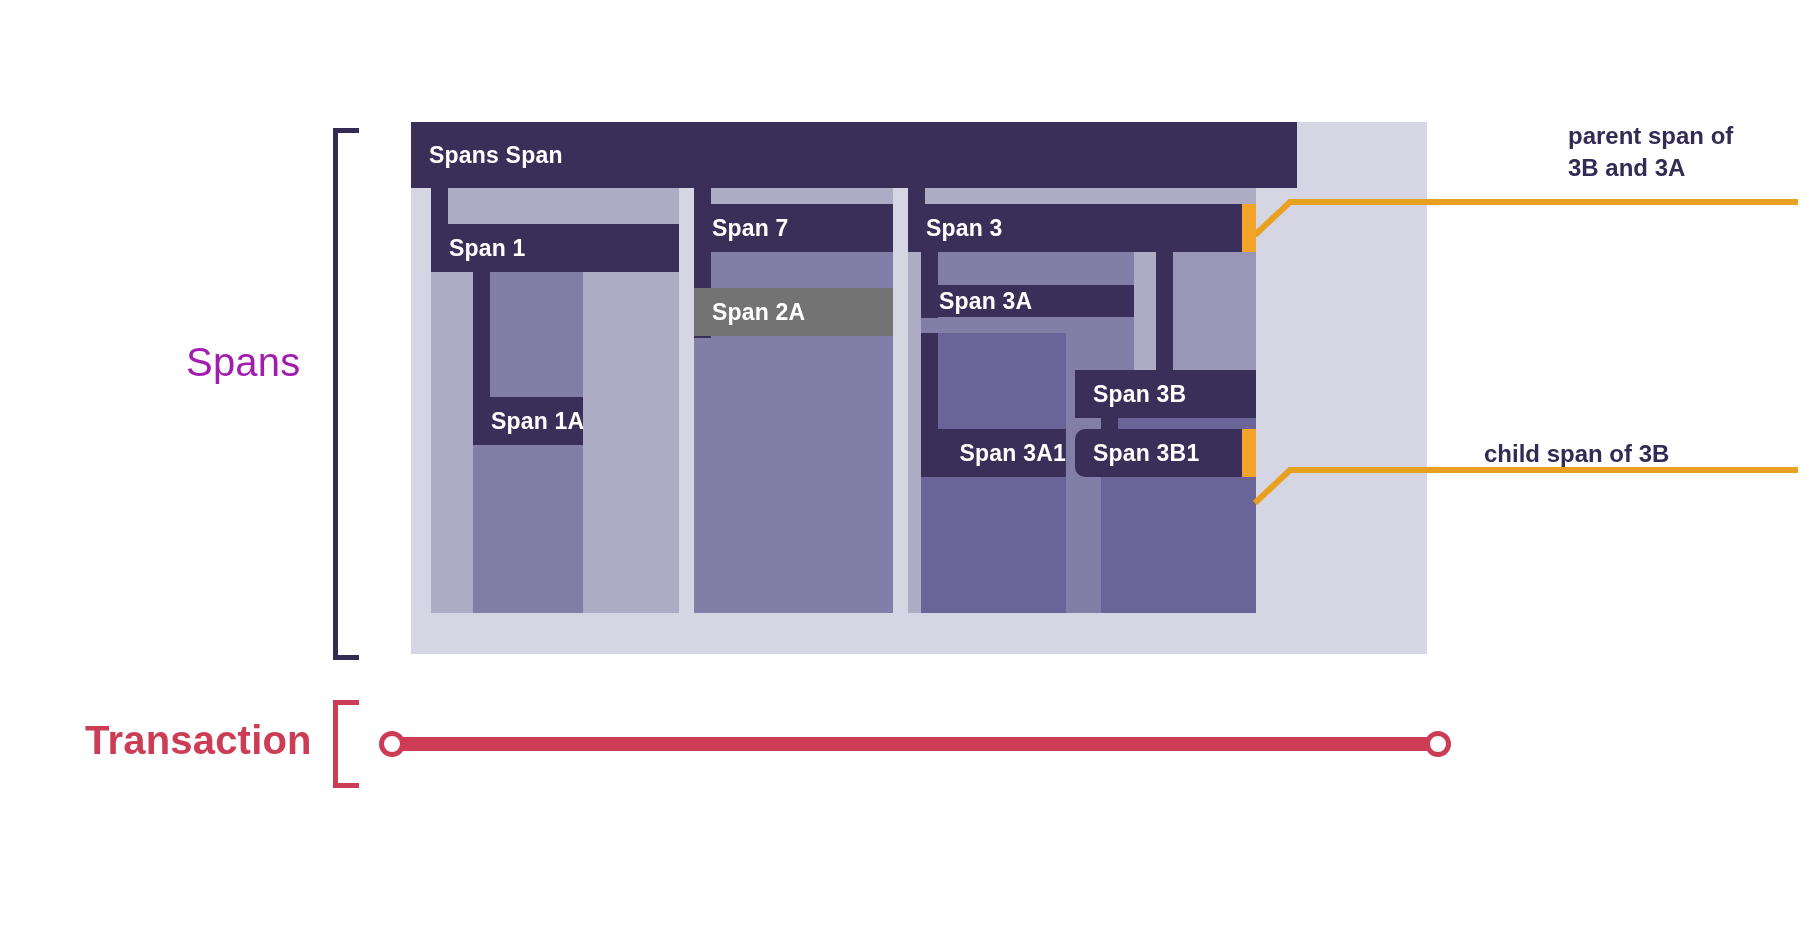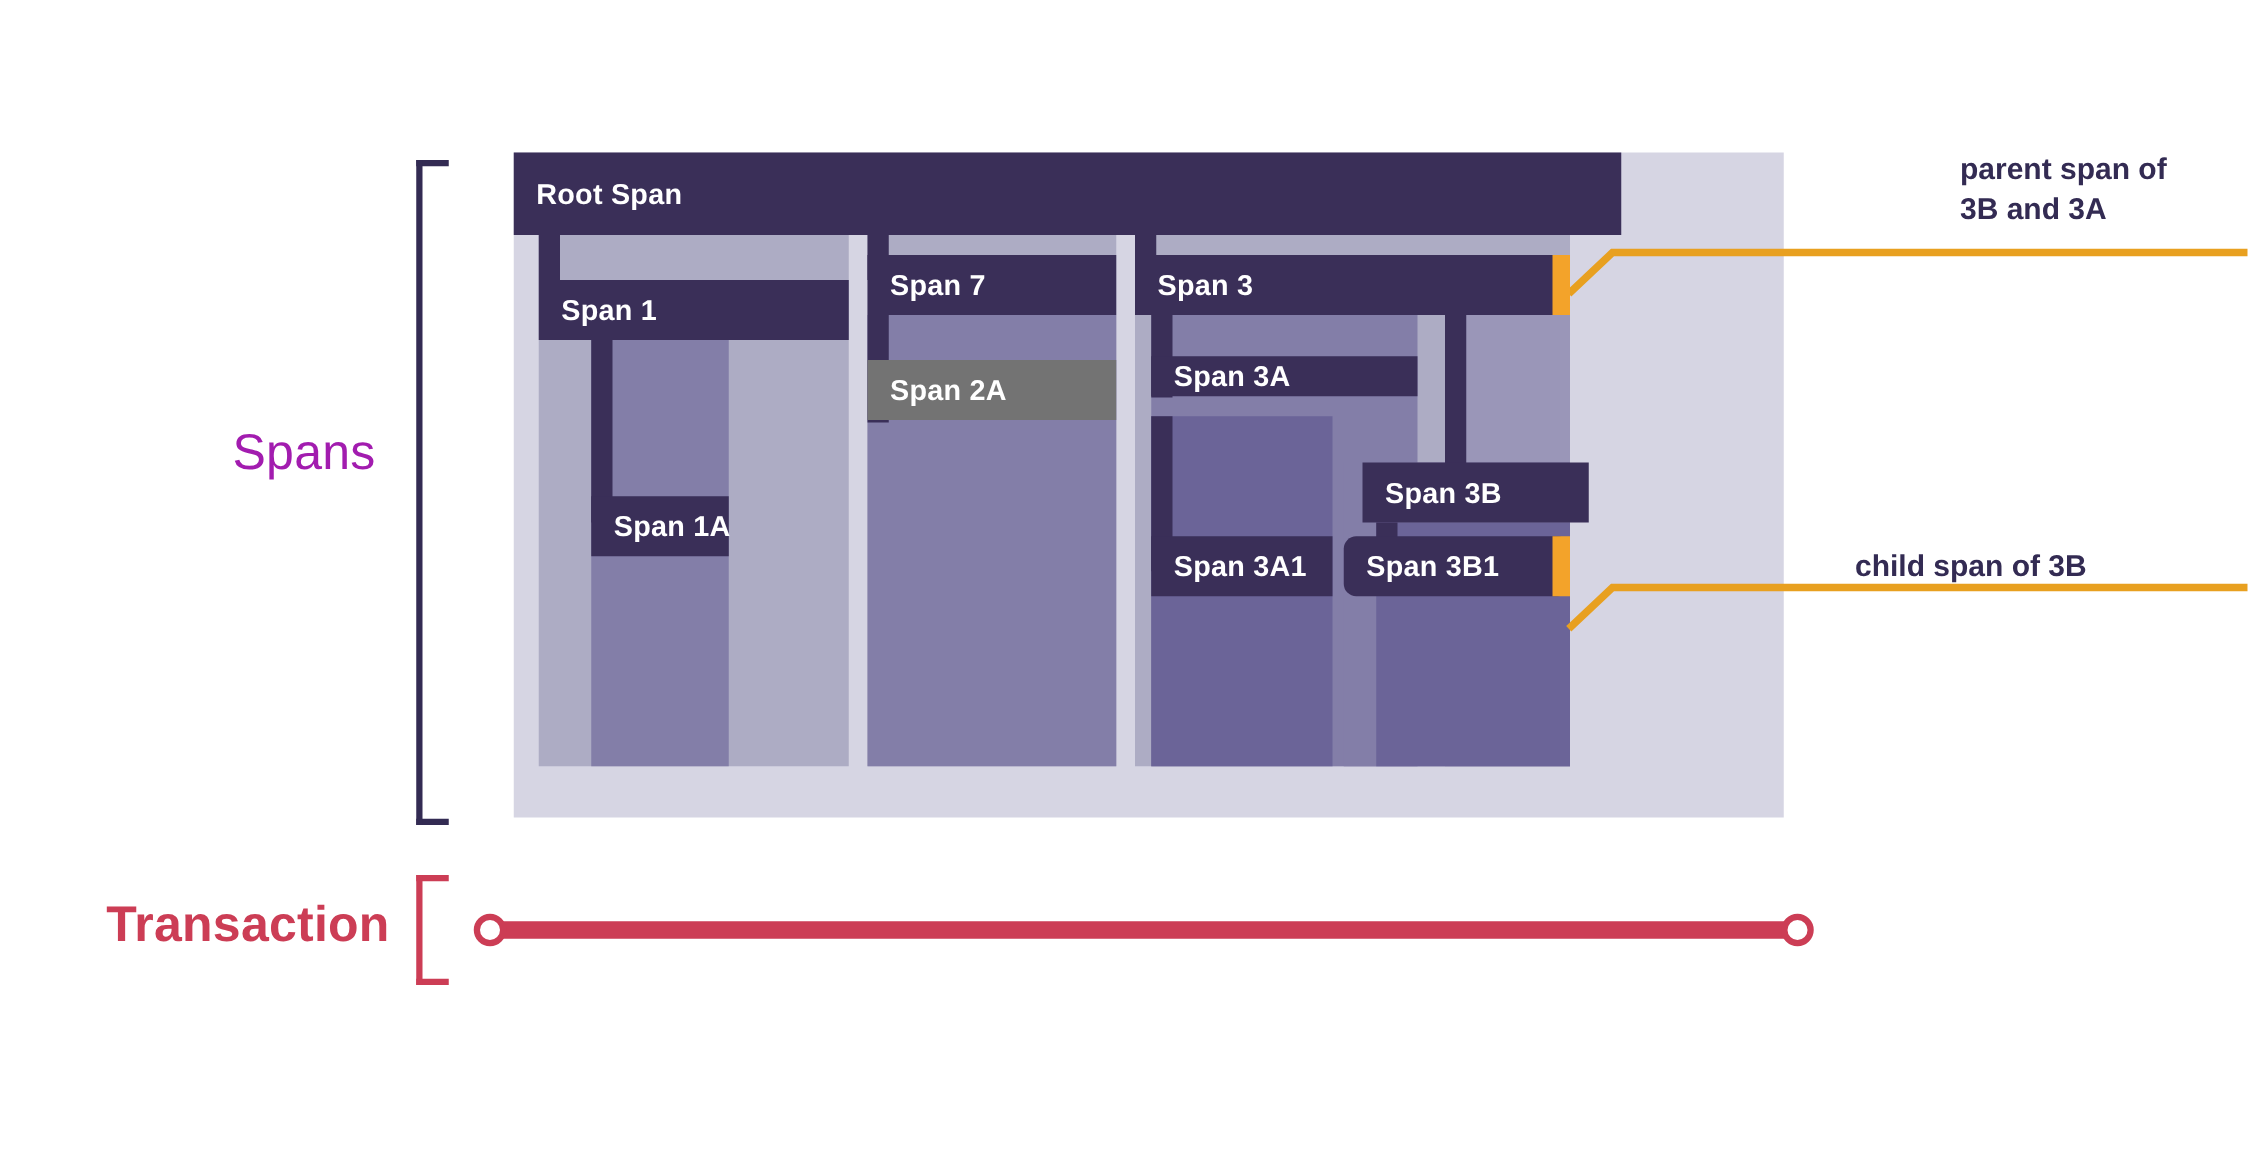--- a/index.html
+++ b/index.html
@@ -127,21 +127,21 @@
 <div class="abs" id="spans-label">Spans</div>
 
 <div class="abs" id="transaction-label">Transaction</div>
 
 <div class="abs" id="spans-bracket"></div>
 <div class="abs" id="transaction-bracket"></div>
 
 <div class="abs" id="spans-panel">
 
   <div class="span-bar" style="left:0px; top:0px; width:886px; height:66px;">
-    <span>Root Span</span>
+    <span>Spans Span</span>
   </div>
 
   <div class="span-body lvl1" style="left:20px; top:66px; width:248px; height:425px;"></div>
 
   <div class="conn" style="left:20px; top:66px; width:17px; height:36px;"></div>
 
   <div class="span-bar" style="left:20px; top:82px; width:248px; height:48px;margin-top:20px;">
     <span>Span 1</span>
   </div>
 
@@ -184,31 +184,31 @@
   <div class="conn" style="left:510px; top:130px; width:17px; height:66px;"></div>
 
   <div class="span-bar" style="left:510px; top:163px; width:213px; height:32px;">
     <span>Span 3A</span>
   </div>
 
   <div class="span-body lvl3" style="left:510px; top:211px; width:145px; height:280px;"></div>
 
   <div class="conn" style="left:510px; top:211px; width:17px; height:124px;"></div>
 
-  <div class="span-bar" style="left:510px; top:307px; width:145px; height:48px;">
+  <div class="span-bar" style="left:510px; top:307px; width:145px; height:48px;justify-content:flex-end;">
     <span>Span 3A1</span>
   </div>
 
   <div class="span-body lvl2b" style="left:745px; top:130px; width:100px; height:361px;"></div>
 
   <div class="conn" style="left:745px; top:130px; width:17px; height:126px;"></div>
 
   <div class="span-body lvl2" style="left:664px; top:248px; width:181px; height:243px;"></div>
 
-  <div class="span-bar" style="left:664px; top:248px; width:181px; height:48px;margin-left:15px;">
+  <div class="span-bar" style="left:664px; top:248px; width:181px; height:48px;">
     <span>Span 3B</span>
   </div>
 
   <div class="span-body lvl3" style="left:690px; top:296px; width:155px; height:195px;"></div>
 
   <div class="conn" style="left:690px; top:296px; width:17px; height:42px;"></div>
 
   <div class="span-bar" style="left:664px; top:307px; width:181px; height:48px;border-radius:10px;">
     <span>Span 3B1</span>
   </div>

